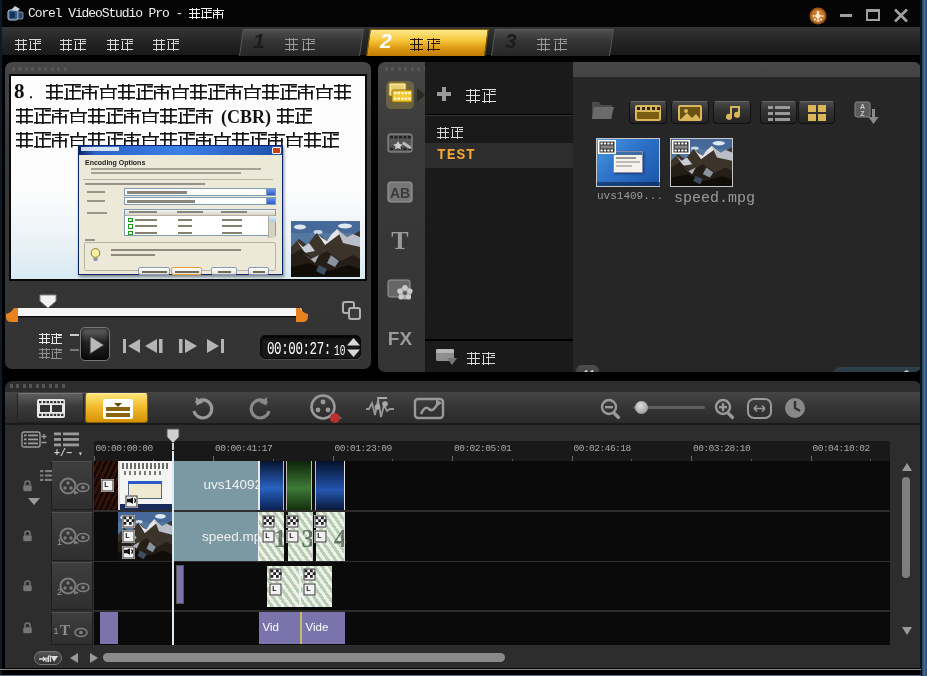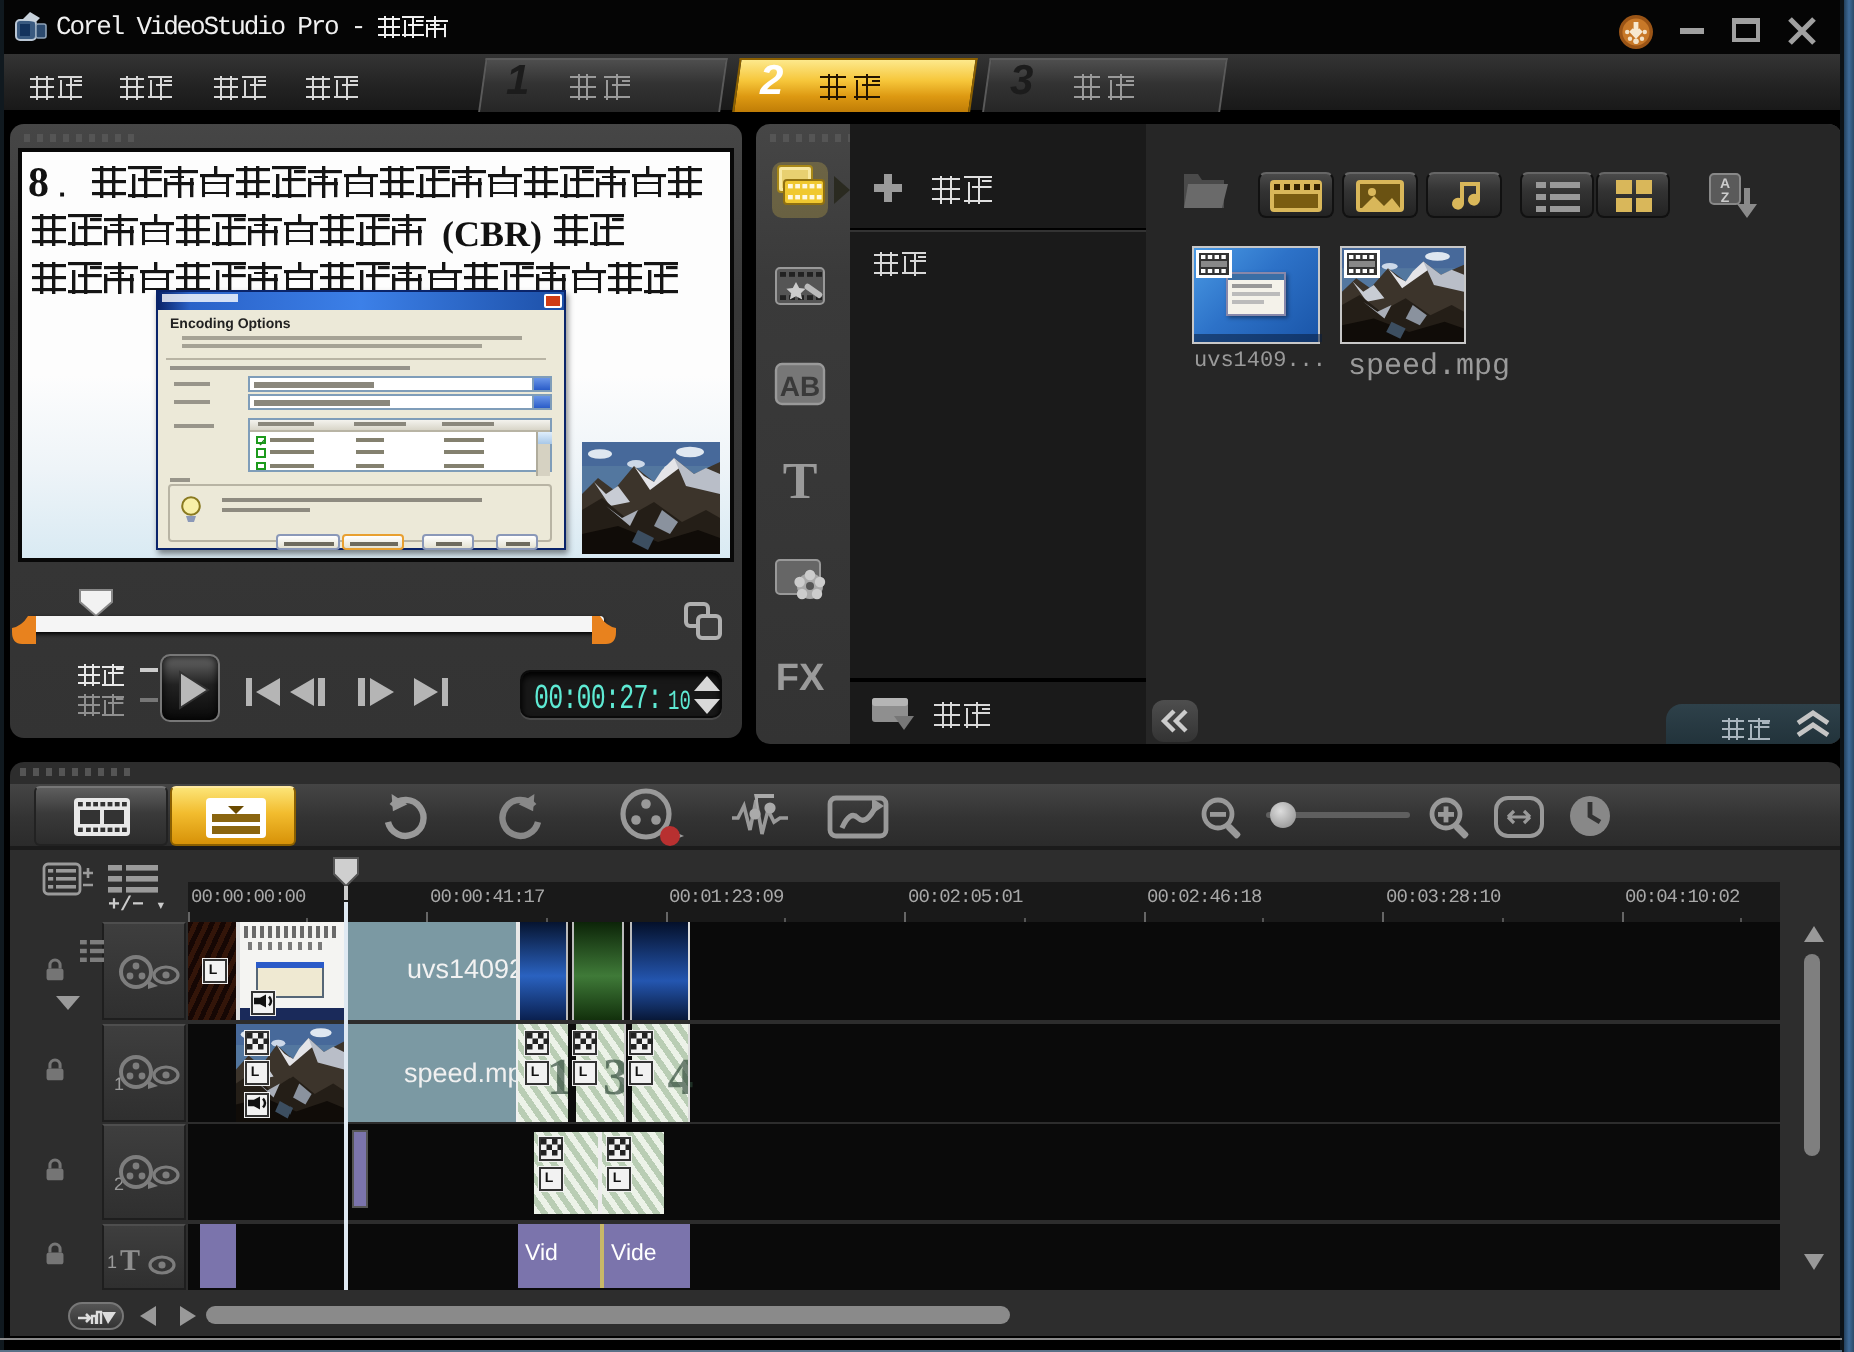--- a/index.html
+++ b/index.html
@@ -209,21 +209,21 @@
     </svg>
 <svg class="abs" style="left:172px;top:276px" width="22" height="16" viewBox="0 0 22 16">
       <rect x="2" y="1" width="3.5" height="14" fill="#b5b5b5"></rect>
       <path d="M8 1 L20 8 L8 15 Z" fill="#b5b5b5"></path>
     </svg>
 <svg class="abs" style="left:200px;top:276px" width="22" height="16" viewBox="0 0 22 16">
       <path d="M2 1 L14 8 L2 15 Z" fill="#b5b5b5"></path>
       <rect x="16" y="1" width="3" height="14" fill="#b5b5b5"></rect>
     </svg>
 <div class="abs mono" style="left:255px;top:273px;width:101px;height:24px;background:#181818;border-radius:5px;
-  border:1px solid #0a0a0a;box-shadow:0 1px 0 #4a4a4a,inset 0 2px 3px #000;color:#5eead4">
+  border:1px solid #0a0a0a;box-shadow:0 1px 0 #4a4a4a,inset 0 2px 3px #000;color:#ffffff">
   <span class="abs" style="left:6px;top:4px;font-size:12.5px;letter-spacing:-0.4px;transform:scaleY(1.4);transform-origin:left top;display:inline-block">00:00:27:</span>
   <span class="abs" style="left:73px;top:7px;font-size:9.5px;transform:scaleY(1.45);transform-origin:left top;display:inline-block">10</span>
   <svg class="abs" style="left:86px;top:2px" width="13" height="19" viewBox="0 0 13 19">
    <path d="M6.5 0 L13 7.5 L0 7.5 Z" fill="#d8d8d8"></path>
         <path d="M6.5 19 L13 11.5 L0 11.5 Z" fill="#d8d8d8"></path>
       </svg>
   </div>
 </div>
 <div class="abs" style="left:378px;top:62px;width:543px;height:310px;border-radius:7px;
  background:linear-gradient(#464646,#3a3a3a 25%,#333);overflow:hidden">
@@ -284,29 +284,32 @@
 <svg class="abs" style="left:7px;top:261px" width="30" height="30" viewBox="0 0 30 30">
       <text x="15" y="22" font-size="19" font-weight="bold" fill="#9a9a9a" text-anchor="middle" font-family="Liberation Sans">FX</text>
     </svg>
 <div class="abs" style="left:47px;top:0;width:148px;height:310px;background:#1a1a1a">
   <svg class="abs" style="left:11px;top:24px" width="16" height="16" viewBox="0 0 16 16">
     <path d="M8 1 L8 15 M1 8 L15 8" stroke="#9a9a9a" stroke-width="4"></path>
       </svg>
   <div class="abs" style="left:41px;top:24px"><span class="cn v1" style="width:14px;height:14px;color:#e0e0e0;margin:0 2px 0 0"></span><span class="cn v2" style="width:14px;height:14px;color:#e0e0e0;margin:0 2px 0 0"></span></div>
   <div class="abs" style="left:0;top:52px;width:148px;height:2px;background:#000;border-bottom:1px solid #333"></div>
   <div class="abs" style="left:12px;top:61px"><span class="cn v1" style="width:12px;height:12px;color:#d8d8d8;margin:0 2px 0 0"></span><span class="cn v2" style="width:12px;height:12px;color:#d8d8d8;margin:0 2px 0 0"></span></div>
+  <div class="abs" style="left:0;top:81px;width:148px;height:25px;background:#2d2d2d">
+    <div class="abs mono" style="left:12px;top:4px;font-size:14.5px;font-weight:bold;color:#f2a833;letter-spacing:1px">TEST</div>
+  </div>
   <div class="abs" style="left:0;top:277px;width:148px;height:1.5px;background:#000"></div>
   <svg class="abs" style="left:10px;top:286px" width="26" height="18" viewBox="0 0 26 18">
     <rect x="1" y="1" width="18" height="12" rx="1.5" fill="#8f8f8f"></rect>
     <rect x="1" y="1" width="18" height="4" rx="1.5" fill="#b5b5b5"></rect>
     <path d="M12 10 L22 10 L17 17 Z" fill="#777"></path>
       </svg>
   <div class="abs" style="left:42px;top:287px"><span class="cn v1" style="width:13px;height:13px;color:#d8d8d8;margin:0 2px 0 0"></span><span class="cn v2" style="width:13px;height:13px;color:#d8d8d8;margin:0 2px 0 0"></span></div>
 </div>
-<div class="abs" style="left:195px;top:0;width:348px;height:310px;background:#262626">
+<div class="abs" style="left:195px;top:15px;width:348px;height:310px;background:#262626">
 <svg class="abs" style="left:17px;top:21px" width="25" height="24" viewBox="0 0 25 24">
   <path d="M2 4 L9 4 L11 7 L22 7 L22 21 L2 21 Z" fill="#4a4a4a"></path>
   <path d="M4 9 L24 9 L21 21 L2 21 Z" fill="#6a6a6a"></path>
       </svg>
 <div class="abs" style="left:56px;top:24px;width:38px;height:23px;background:linear-gradient(#4a4a4a,#333 40%,#232323);border:1px solid #111;border-top-color:#666;border-radius:4px">
         <svg class="abs" style="left:5px;top:3px" width="26" height="16" viewBox="0 0 26 16">
  <rect x="0" y="0" width="26" height="16" rx="2" fill="#d9b75a"></rect>
  <g fill="#332200">
             <rect x="2" y="2" width="3" height="3"></rect>
             <rect x="7" y="2" width="3" height="3"></rect>

